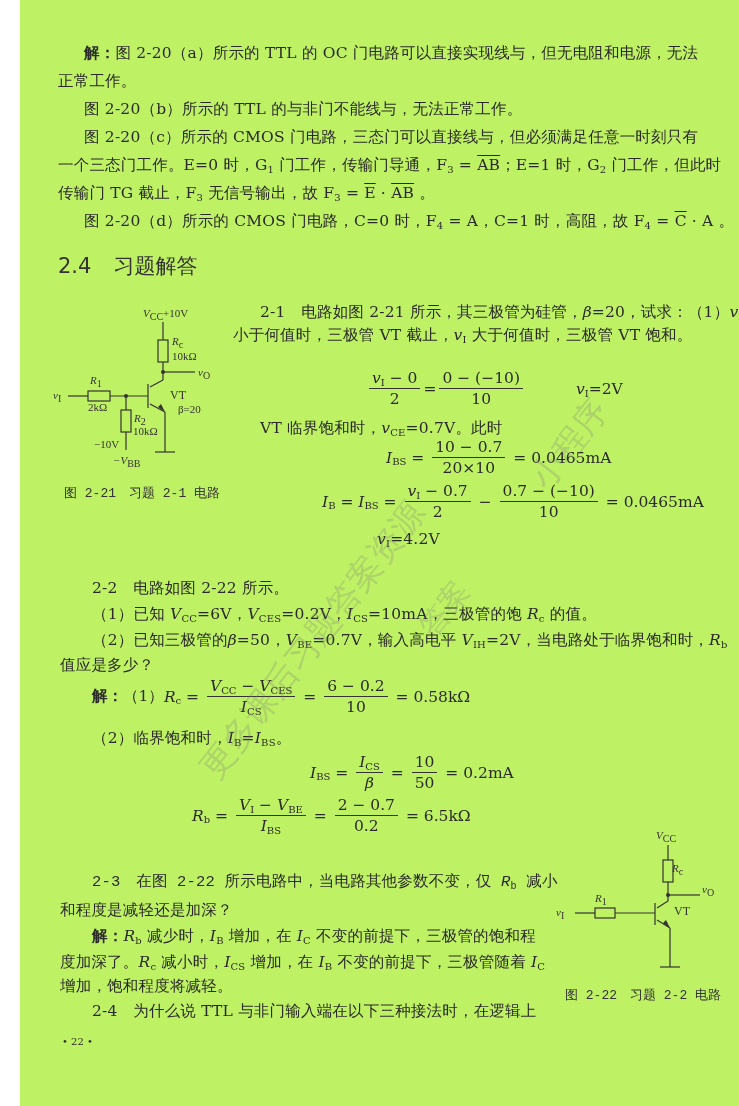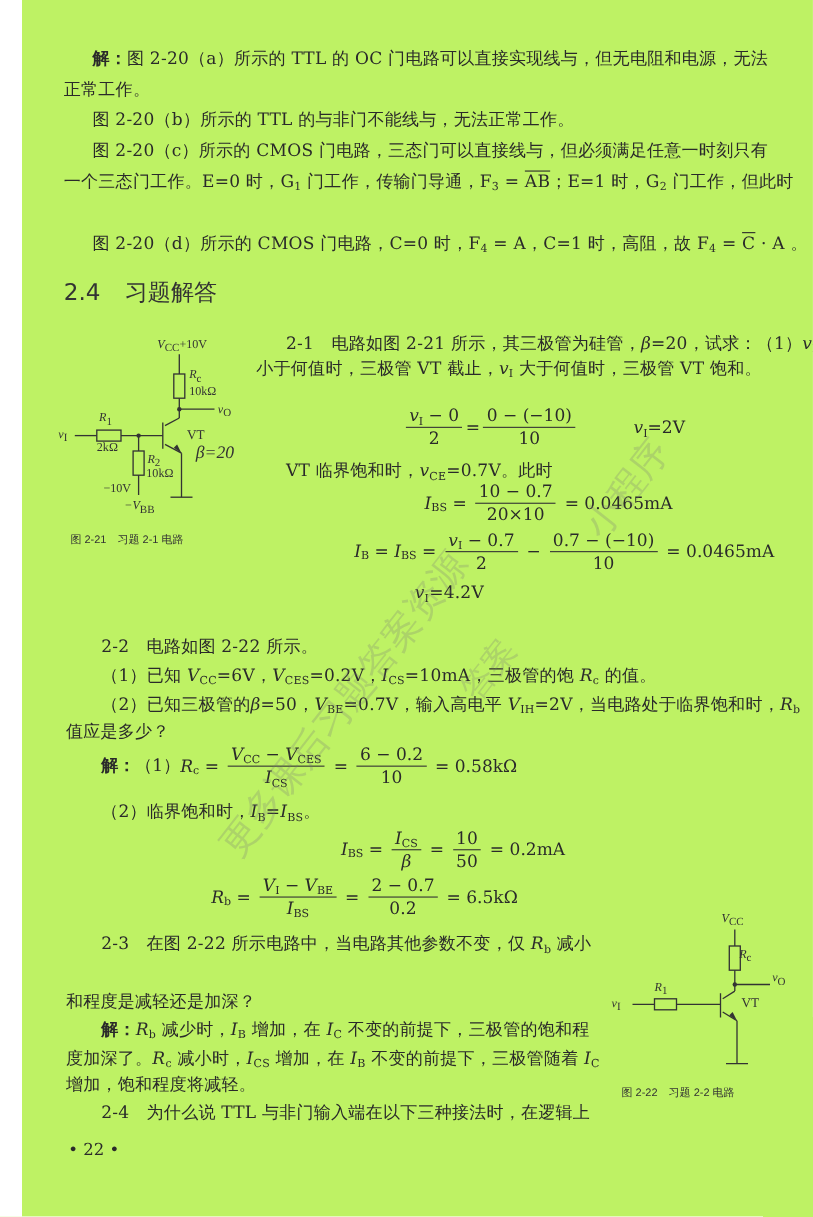--- a/index.html
+++ b/index.html
@@ -12,45 +12,48 @@
   sub { font-size: 10px; vertical-align: -3px; line-height: 0; }
   .ovl { text-decoration: overline; }
   .h2 { position: absolute; left: 38px; top: 252px; font-family: "DejaVu Sans", "Liberation Sans", sans-serif;
         font-size: 21px; color: #333; }
   .h2 .num { margin-right: 22px; }
   .frac { display: inline-block; vertical-align: middle; text-align: center; margin: 0 3px; }
   .frac .n { display: block; border-bottom: 1px solid #333; padding: 0 3px; line-height: 20px; }
   .frac .d { display: block; line-height: 20px; }
   .eq { position: absolute; font-size: 15.5px; white-space: nowrap; }
   .eq .mid { vertical-align: middle; }
-  .caption { position: absolute; font-family: Liberation Sans, sans-serif; font-size: 10px; color: #333; white-space: nowrap; }
+  .caption { position: absolute; font-family: Liberation Mono, monospace; font-size: 13px; color: #333; white-space: nowrap; }
   .circuit { position: absolute; }
   .watermark { position: absolute; font-family: "DejaVu Sans", sans-serif; color: rgba(120,120,120,0.25);
                font-size: 34px; transform-origin: left top; white-space: nowrap; pointer-events: none; }
-  .pageno { position: absolute; left: 42px; top: 1036px; font-size: 15px; }
+  .pageno { position: absolute; left: 42px; top: 1036px; font-size: 10px; }
 </style>
 </head>
 <body>
 
 <div class="page">
 
   <div class="line" style="left:64px; top:43px;">
     <span class="b">解：</span><span>图 2-20（a）所示的 TTL 的 OC 门电路可以直接实现线与，但无电阻和电源，无法</span>
   </div>
   <div class="line" style="left:38px; top:71px;">
     <span>正常工作。</span>
   </div>
   <div class="line" style="left:64px; top:99px;">
     <span>图 2-20（b）所示的 TTL 的与非门不能线与，无法正常工作。</span>
   </div>
   <div class="line" style="left:64px; top:127px;">
     <span>图 2-20（c）所示的 CMOS 门电路，三态门可以直接线与，但必须满足任意一时刻只有</span>
   </div>
   <div class="line" style="left:38px; top:155px;">
     <span>一个三态门工作。E=0 时，G</span><sub>1</sub><span> 门工作，传输门导通，F</span><sub>3</sub><span> = </span><span class="ovl">AB</span><span>；E=1 时，G</span><sub>2</sub><span> 门工作，但此时</span>
+  </div>
+  <div class="line" style="left:38px; top:183px;">
+    <span>传输门 TG 截止，F</span><sub>3</sub><span> 无信号输出，故 F</span><sub>3</sub><span> = </span><span class="ovl">E</span><span> · </span><span class="ovl">AB</span><span> 。</span>
   </div>
   <div class="line" style="left:64px; top:211px;">
     <span>图 2-20（d）所示的 CMOS 门电路，C=0 时，F</span><sub>4</sub><span> = A，C=1 时，高阻，故 F</span><sub>4</sub><span> = </span><span class="ovl">C</span><span> · A 。</span>
   </div>
 
   <div class="h2">
     <span class="num">2.4</span><span>习题解答</span>
   </div>
 
   <svg class="circuit" style="left:30px; top:300px;" width="180" height="180" viewBox="0 0 180 180">
@@ -78,21 +81,21 @@
   </svg>
 
   <div class="caption" style="left:123px; top:307px; font-family:'Liberation Serif',serif; font-size:11px;"><span class="i">V</span><sub>CC</sub><span>+10V</span></div>
   <div class="caption" style="left:152px; top:335px; font-family:'Liberation Serif',serif; font-size:11px;"><span class="i">R</span><sub>c</sub></div>
   <div class="caption" style="left:152px; top:350px; font-family:'Liberation Serif',serif; font-size:11px;"><span>10kΩ</span></div>
   <div class="caption" style="left:178px; top:366px; font-family:'Liberation Serif',serif; font-size:11px;"><span class="i">v</span><sub>O</sub></div>
   <div class="caption" style="left:70px; top:374px; font-family:'Liberation Serif',serif; font-size:11px;"><span class="i">R</span><sub>1</sub></div>
   <div class="caption" style="left:33px; top:389px; font-family:'Liberation Serif',serif; font-size:11px;"><span class="i">v</span><sub>I</sub></div>
   <div class="caption" style="left:68px; top:401px; font-family:'Liberation Serif',serif; font-size:11px;"><span>2kΩ</span></div>
   <div class="caption" style="left:150px; top:388px; font-family:'Liberation Serif',serif; font-size:12px;"><span>VT</span></div>
-  <div class="caption" style="left:158px; top:403px; font-family:'Liberation Serif',serif; font-size:16px; font-style:italic;"><span>β=20</span></div>
+  <div class="caption" style="left:158px; top:403px; font-family:'Liberation Serif',serif; font-size:11px; "><span>β=20</span></div>
   <div class="caption" style="left:114px; top:412px; font-family:'Liberation Serif',serif; font-size:11px;text-align:right;"><span class="i">R</span><sub>2</sub></div>
   <div class="caption" style="left:113px; top:425px; font-family:'Liberation Serif',serif; font-size:11px;"><span>10kΩ</span></div>
   <div class="caption" style="left:74px; top:438px; font-family:'Liberation Serif',serif; font-size:11px;"><span>−10V</span></div>
   <div class="caption" style="left:93px; top:454px; font-family:'Liberation Serif',serif; font-size:11px;"><span class="i">−V</span><sub>BB</sub></div>
   <div class="caption" style="left:44px; top:484px;"><span>图 2-21　习题 2-1 电路</span></div>
 
   <div class="line" style="left:240px; top:302px;">
     <span>2-1　电路如图 2-21 所示，其三极管为硅管，</span><span class="i">β</span><span>=20，试求：（1）</span><span class="i">v</span><sub>I</sub>
   </div>
   <div class="line" style="left:213px; top:325px;">
@@ -132,21 +135,21 @@
   <div class="line" style="left:72px; top:728px;">
     <span>（2）临界饱和时，</span><span class="i">I</span><sub>B</sub><span>=</span><span class="i">I</span><sub>BS</sub><span>。</span>
   </div>
   <div class="eq" style="left:290px; top:752px;">
     <span class="mid i">I</span><sub>BS</sub><span class="mid"> = </span><span class="frac"><span class="n"><span class="i">I</span><sub>CS</sub></span><span class="d i">β</span></span><span class="mid"> = </span><span class="frac"><span class="n">10</span><span class="d">50</span></span><span class="mid"> = 0.2mA</span>
   </div>
   <div class="eq" style="left:172px; top:795px;">
     <span class="mid i">R</span><sub>b</sub><span class="mid"> = </span><span class="frac"><span class="n"><span class="i">V</span><sub>I</sub><span> − </span><span class="i">V</span><sub>BE</sub></span><span class="d"><span class="i">I</span><sub>BS</sub></span></span><span class="mid"> = </span><span class="frac"><span class="n">2 − 0.7</span><span class="d">0.2</span></span><span class="mid"> = 6.5kΩ</span>
   </div>
 
-  <div class="line" style="left:72px; top:848px;">
+  <div class="line" style="left:72px; top:872px;font-family:Liberation Mono, monospace;">
     <span>2-3　在图 2-22 所示电路中，当电路其他参数不变，仅 </span><span class="i">R</span><sub>b</sub><span> 减小</span>
   </div>
   <div class="line" style="left:40px; top:900px;">
     <span>和程度是减轻还是加深？</span>
   </div>
   <div class="line" style="left:72px; top:926px;">
     <span class="b">解：</span><span class="i">R</span><sub>b</sub><span> 减少时，</span><span class="i">I</span><sub>B</sub><span> 增加，在 </span><span class="i">I</span><sub>C</sub><span> 不变的前提下，三极管的饱和程</span>
   </div>
   <div class="line" style="left:40px; top:952px;">
     <span>度加深了。</span><span class="i">R</span><sub>c</sub><span> 减小时，</span><span class="i">I</span><sub>CS</sub><span> 增加，在 </span><span class="i">I</span><sub>B</sub><span> 不变的前提下，三极管随着 </span><span class="i">I</span><sub>C</sub>

